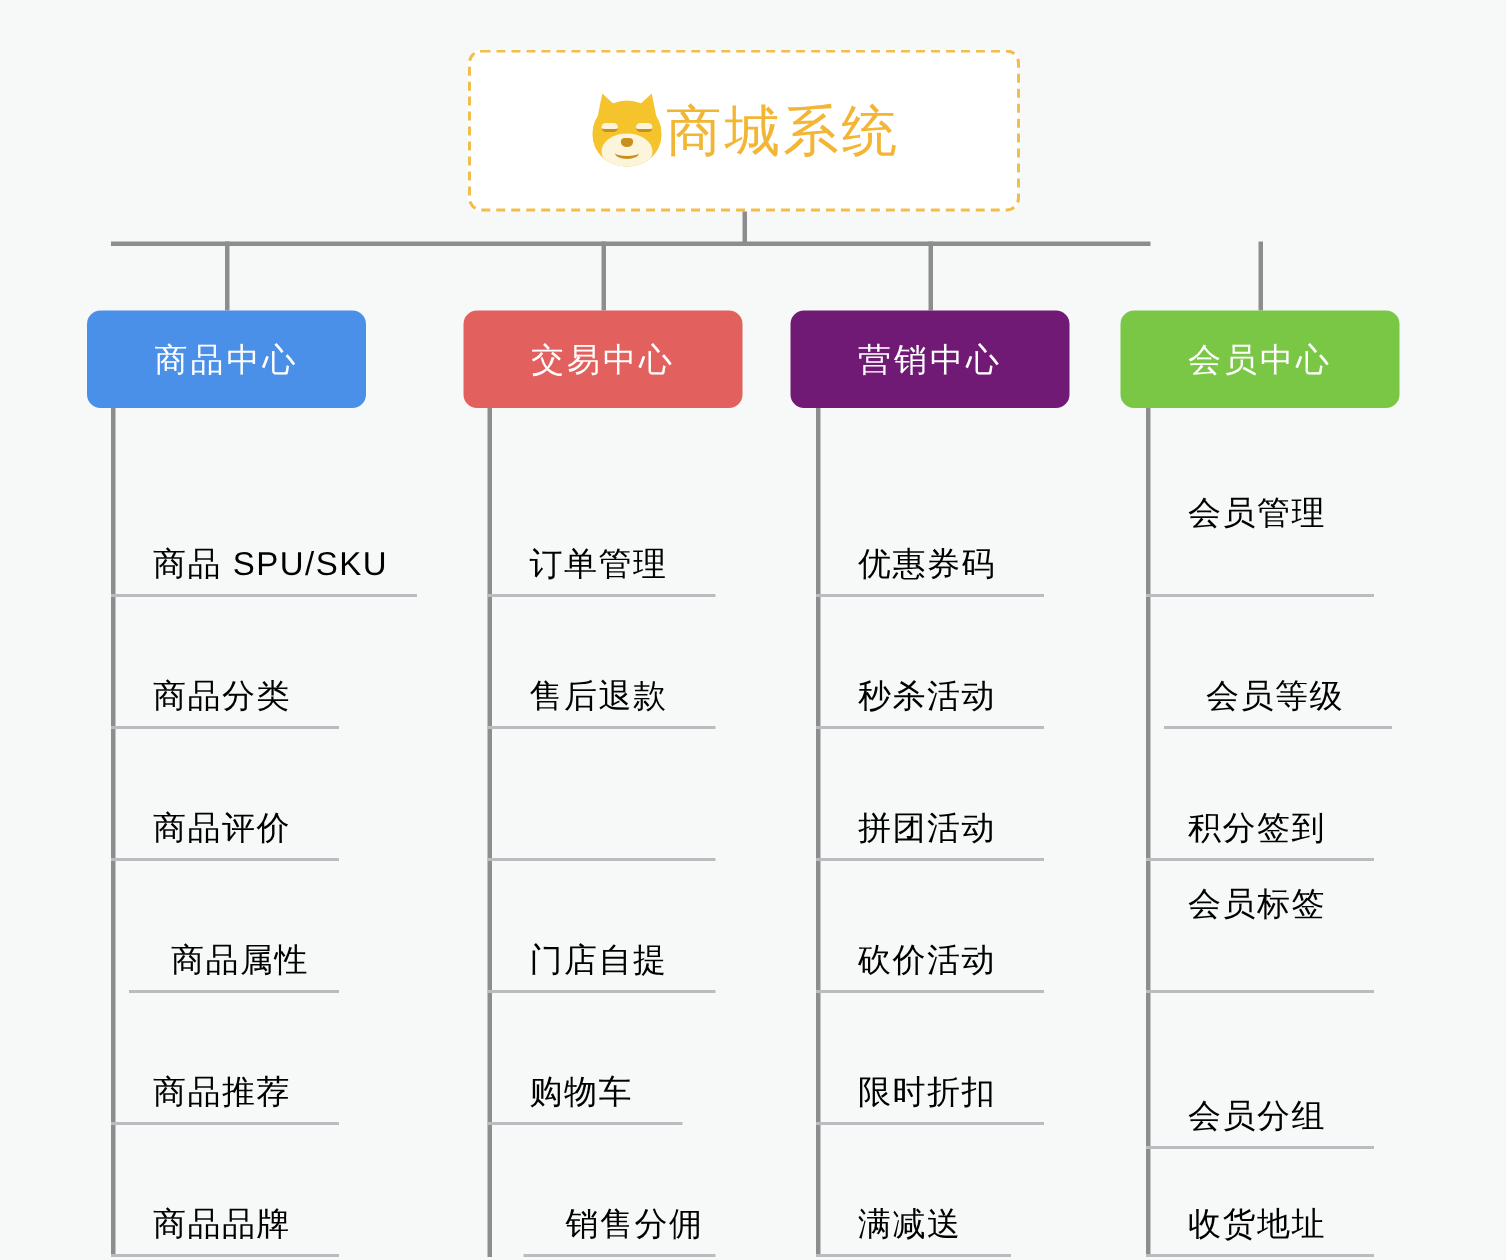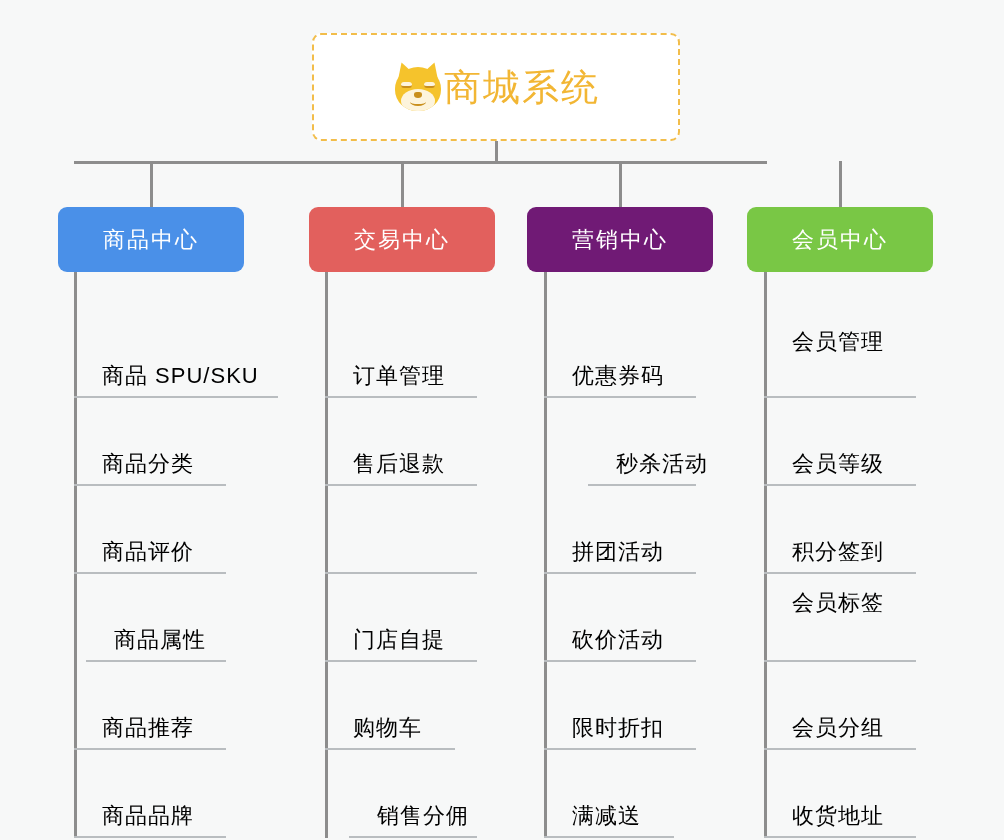--- a/index.html
+++ b/index.html
@@ -240,21 +240,21 @@
       </div>
       <div class="cat-header" style="left: 527px; top: 207px; width: 186px; background: #701a75;">
         <span>营销中心</span>
       </div>
       <div class="leaf-col" style="left: 544px;">
         <div class="leaf-spine" style="height: 566px;"></div>
         <div class="leaf-item" style="top: 38px; width: 152px;">
           <div class="leaf-label">优惠券码</div>
           <div class="leaf-rule"></div>
         </div>
-        <div class="leaf-item" style="top: 126px; width: 152px; padding-left: 44px;">
+        <div class="leaf-item" style="top: 126px; width: 152px;">
           <div class="leaf-label">秒杀活动</div>
           <div class="leaf-rule"></div>
         </div>
         <div class="leaf-item" style="top: 214px; width: 152px;">
           <div class="leaf-label">拼团活动</div>
           <div class="leaf-rule"></div>
         </div>
         <div class="leaf-item" style="top: 302px; width: 152px;">
           <div class="leaf-label">砍价活动</div>
           <div class="leaf-rule"></div>
@@ -270,33 +270,33 @@
       </div>
       <div class="cat-header" style="left: 747px; top: 207px; width: 186px; background: rgb(121, 199, 69);">
         <span>会员中心</span>
       </div>
       <div class="leaf-col" style="left: 764px;">
         <div class="leaf-spine" style="height: 566px;"></div>
         <div class="leaf-item" style="top: 38px; width: 152px; gap: 34px;">
           <div class="leaf-label">会员管理</div>
           <div class="leaf-rule"></div>
         </div>
-        <div class="leaf-item" style="top: 126px; width: 152px;">
+        <div class="leaf-item" style="top: 126px; width: 152px; margin-left: 12px;">
           <div class="leaf-label">会员等级</div>
           <div class="leaf-rule"></div>
         </div>
         <div class="leaf-item" style="top: 214px; width: 152px;">
           <div class="leaf-label">积分签到</div>
           <div class="leaf-rule"></div>
         </div>
         <div class="leaf-item" style="top: 302px; width: 152px; gap: 37px;">
           <div class="leaf-label">会员标签</div>
           <div class="leaf-rule"></div>
         </div>
-        <div class="leaf-item" style="top: 390px; width: 152px;">
+        <div class="leaf-item" style="top: 406px; width: 152px;">
           <div class="leaf-label">会员分组</div>
           <div class="leaf-rule"></div>
         </div>
         <div class="leaf-item" style="top: 478px; width: 152px;">
           <div class="leaf-label">收货地址</div>
           <div class="leaf-rule"></div>
         </div>
       </div>
     </div>
 

